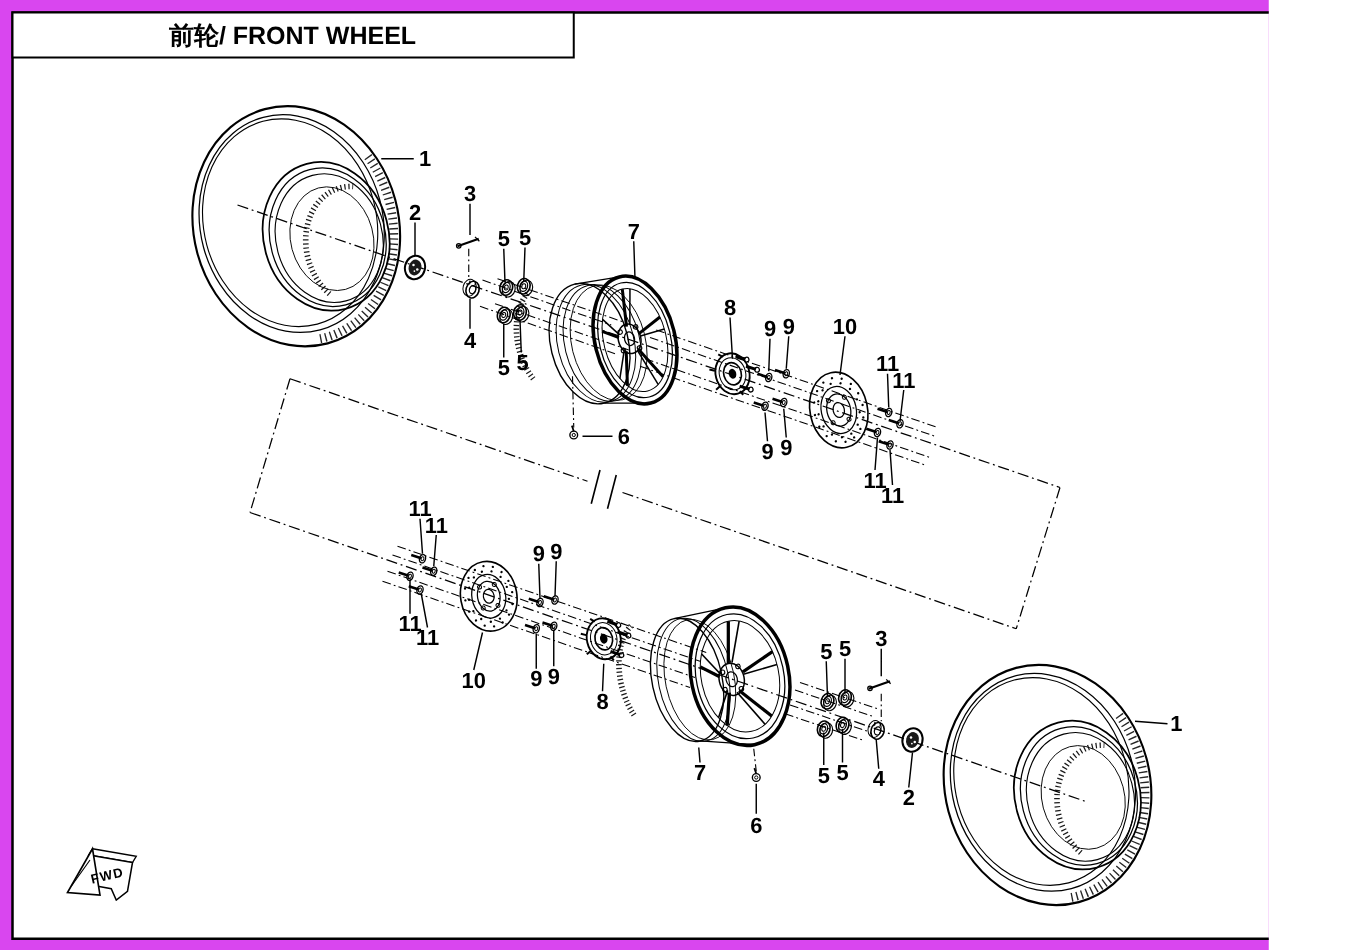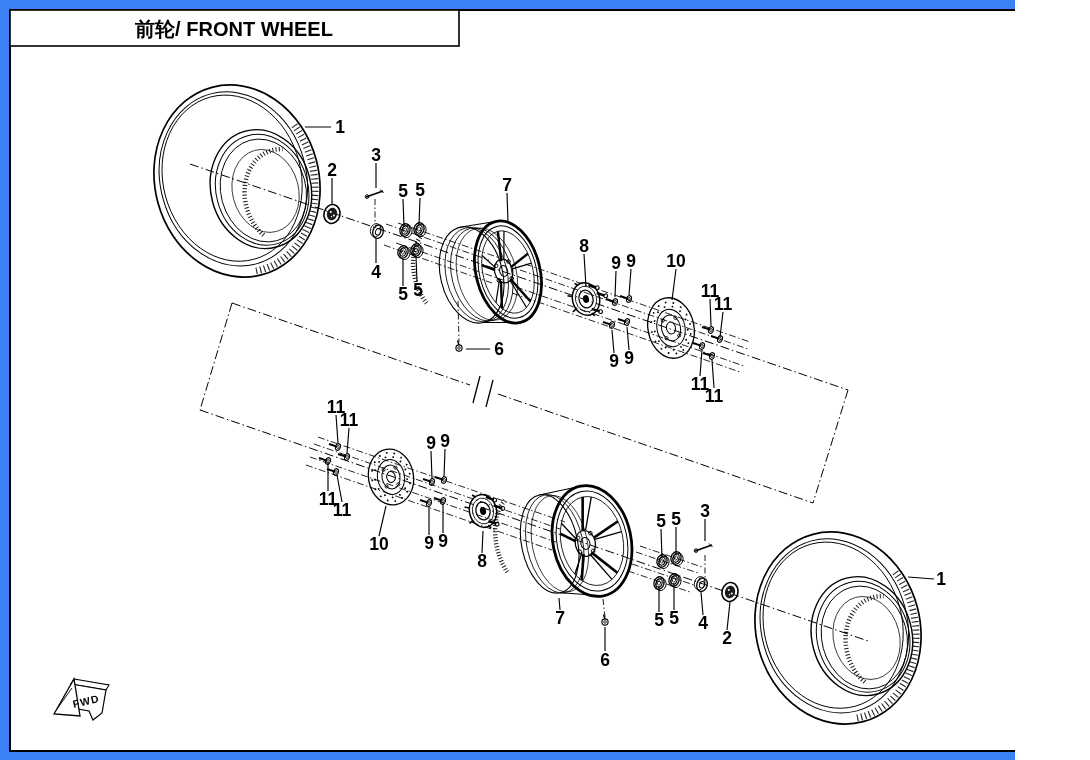--- a/index.html
+++ b/index.html
@@ -1,16 +1,16 @@
 <!DOCTYPE html>
 <html><head>
 <meta charset="utf-8">
 <style>
   html,body{margin:0;padding:0;background:#fff;}
-  .page{position:relative;width:1015px;height:760px;background:#3b82f6;overflow:hidden;}
+  .page{position:relative;width:1015px;height:760px;background:#d946ef;overflow:hidden;}
   svg{display:block;}
   .callout{font:bold 17.5px "Liberation Sans", sans-serif;fill:#000;}
   .title-text{font:bold 20px "Liberation Sans","DejaVu Sans",sans-serif;fill:#000;}
   .fwd-text{font:bold 10.5px "Liberation Sans",sans-serif;fill:#000;letter-spacing:1px;}
   .ln{stroke:#000;fill:none;}
 </style>
 </head>
 <body>
 
 <div class="page">

